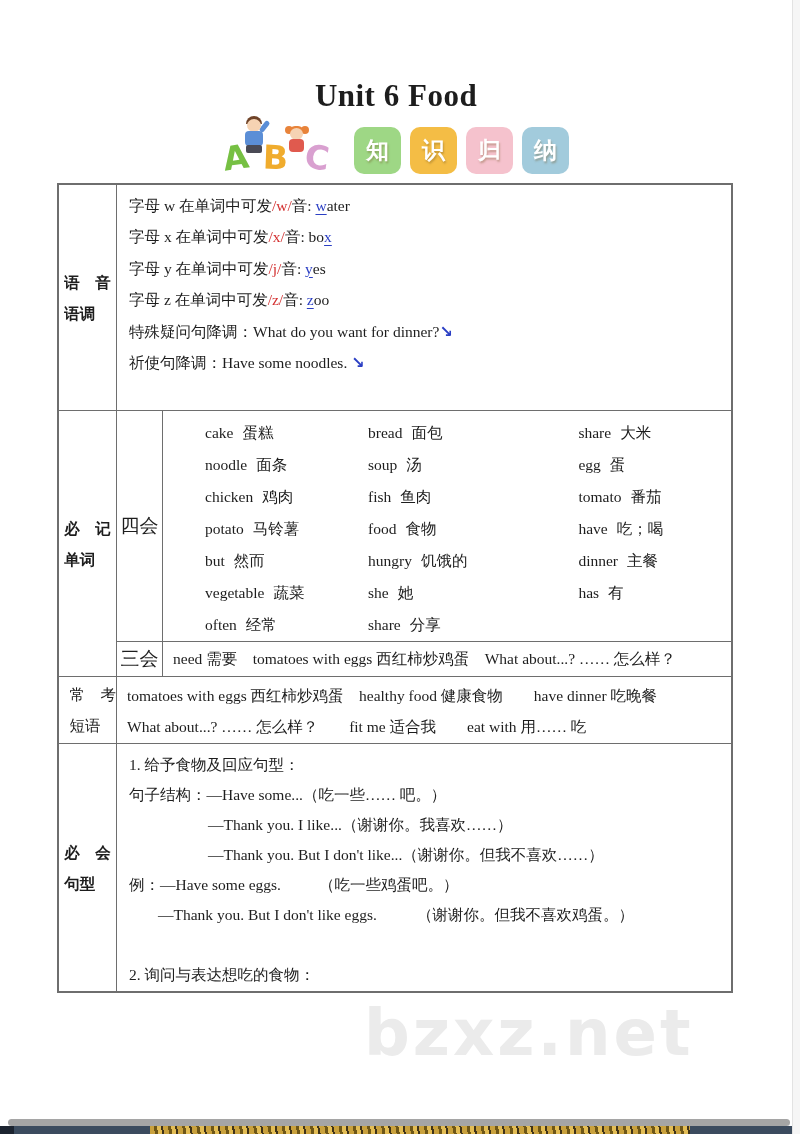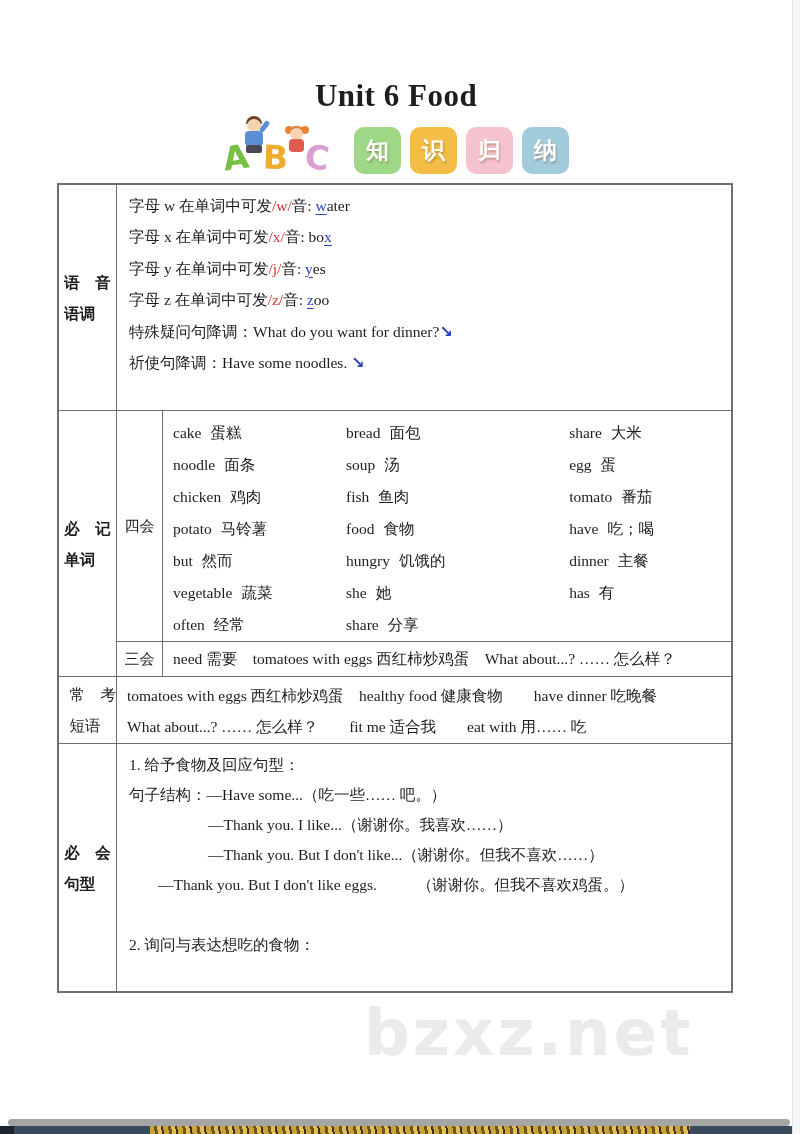--- a/index.html
+++ b/index.html
@@ -40,37 +40,37 @@
 
   
   .tbl { position:absolute; left:57px; top:183px; width:676px; height:810px;
     border:2px solid #6e6e6e; display:flex; flex-direction:column; font-size:15.5px; }
   .row { display:flex; }
   .rb { border-bottom:1px solid #6e6e6e; }
   .lab { width:58px; flex:0 0 auto; border-right:1px solid #6e6e6e; display:flex;
     align-items:center; justify-content:center; font-weight:bold; line-height:31px; font-size:15.5px; }
   .lab.normal { font-weight:normal;justify-content:flex-end; }
   .sub { width:46px; flex:0 0 auto; border-right:1px solid #6e6e6e; display:flex;
-    align-items:center; justify-content:center; font-size:15px; }
+    align-items:center; justify-content:center; font-size:19px; }
   .cont { flex:1; min-width:0; }
 
   
   .row-pron { height:226px; }
   .phon { padding:5px 0 0 12px; line-height:31.4px; }
   .red { color:#d32f2f; }
   .wu { color:#2b3fc4; text-decoration:underline; text-underline-offset:3px; }
   .arrow { color:#2b3fc4; font-weight:bold; font-family:"DejaVu Sans",sans-serif; font-size:16px; }
 
   
   .row-words { height:266px; }
   .w-main { flex:1; display:flex; flex-direction:column; min-width:0; }
   .w-sub1 { height:231px; display:flex; border-bottom:1px solid #6e6e6e; }
   .w-sub2 { flex:1; display:flex; }
   .wgrid { padding:6px 0 0 10px; }
-  .wrow { display:grid; grid-template-columns:31% 40% 29%; height:32px; line-height:32px; }
+  .wrow { display:grid; grid-template-columns:31% 40% 29%; height:32px; line-height:32px;margin-left:32px; }
   .en { margin-right:9px; }
   .sanhui-line { display:flex; align-items:center; padding-left:10px;text-align:center; }
 
   
   .row-phr { height:67px; }
   .phr { padding:3px 4px 0 10px; line-height:31px; }
 
   
   .row-sent { flex:1; }
   .sent { padding:6px 0 0 12px; line-height:30px; }
@@ -226,20 +226,23 @@
       <span><span>必　会</span><br>
       <span>句型</span></span>
     </div>
     <div class="cont sent">
       <div>1. 给予食物及回应句型：</div>
       <div>
         <span class="blab">句子结构：</span><span>—Have some...</span><span>（吃一些…… 吧。）</span>
       </div>
       <div class="ind1">—Thank you. I like...（谢谢你。我喜欢……）</div>
       <div class="ind1">—Thank you. But I don't like...（谢谢你。但我不喜欢……）</div>
+      <div>
+        <span>例：</span><span>—Have some eggs.</span><span class="gap38">（吃一些鸡蛋吧。）</span>
+      </div>
       <div class="ind2">
         <span>—Thank you. But I don't like eggs.</span><span class="gap40">（谢谢你。但我不喜欢鸡蛋。）</span>
       </div>
       <div class="blank"></div>
       <div>2. 询问与表达想吃的食物：</div>
     </div>
   </div>
 </div>
 
 <div class="wm">bzxz.net</div>

